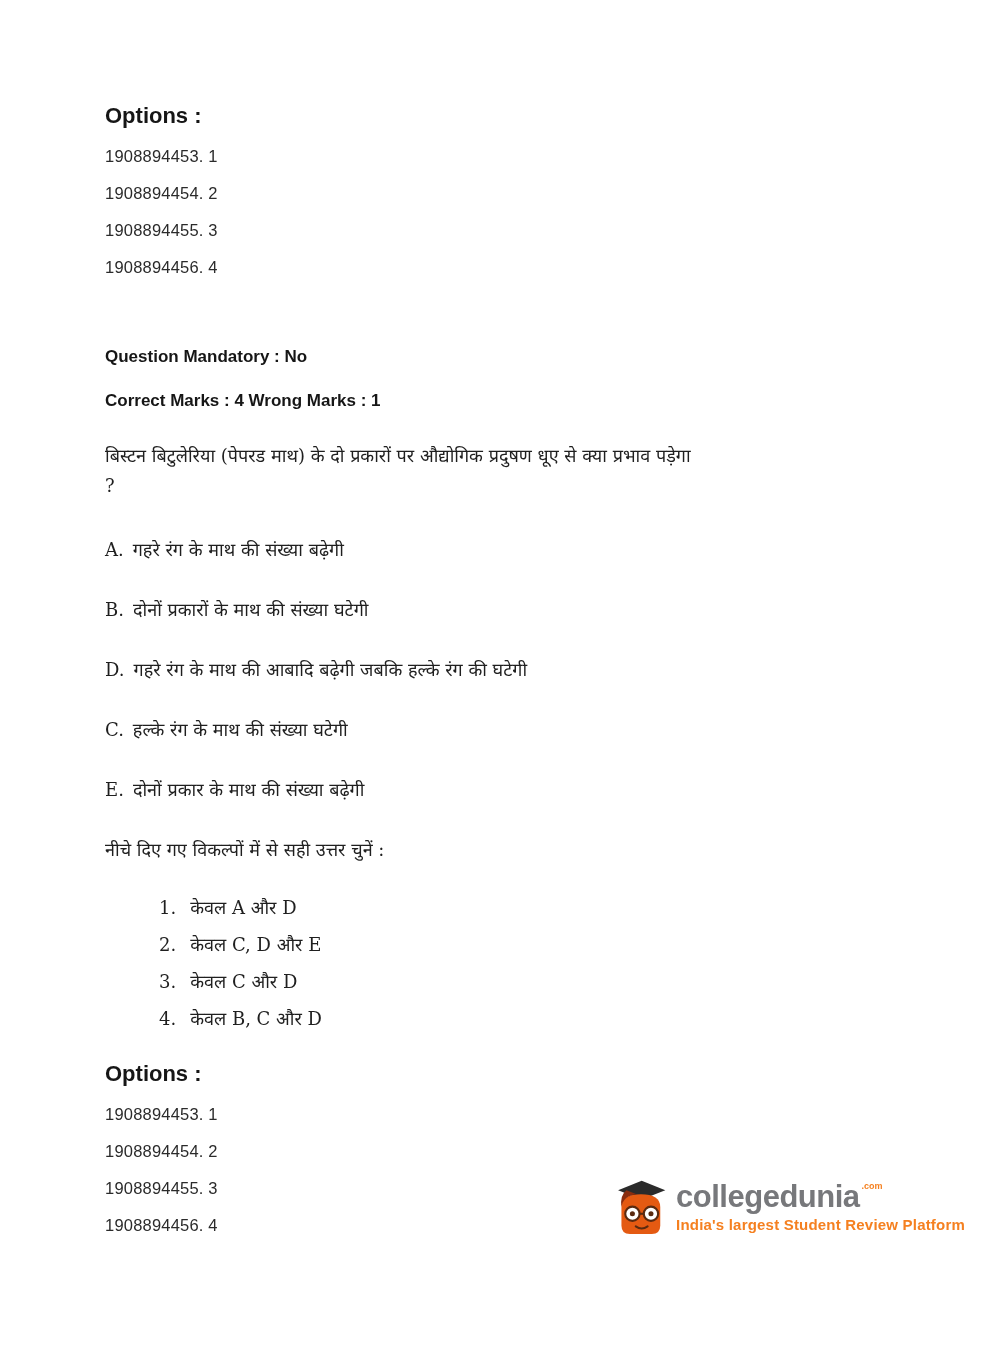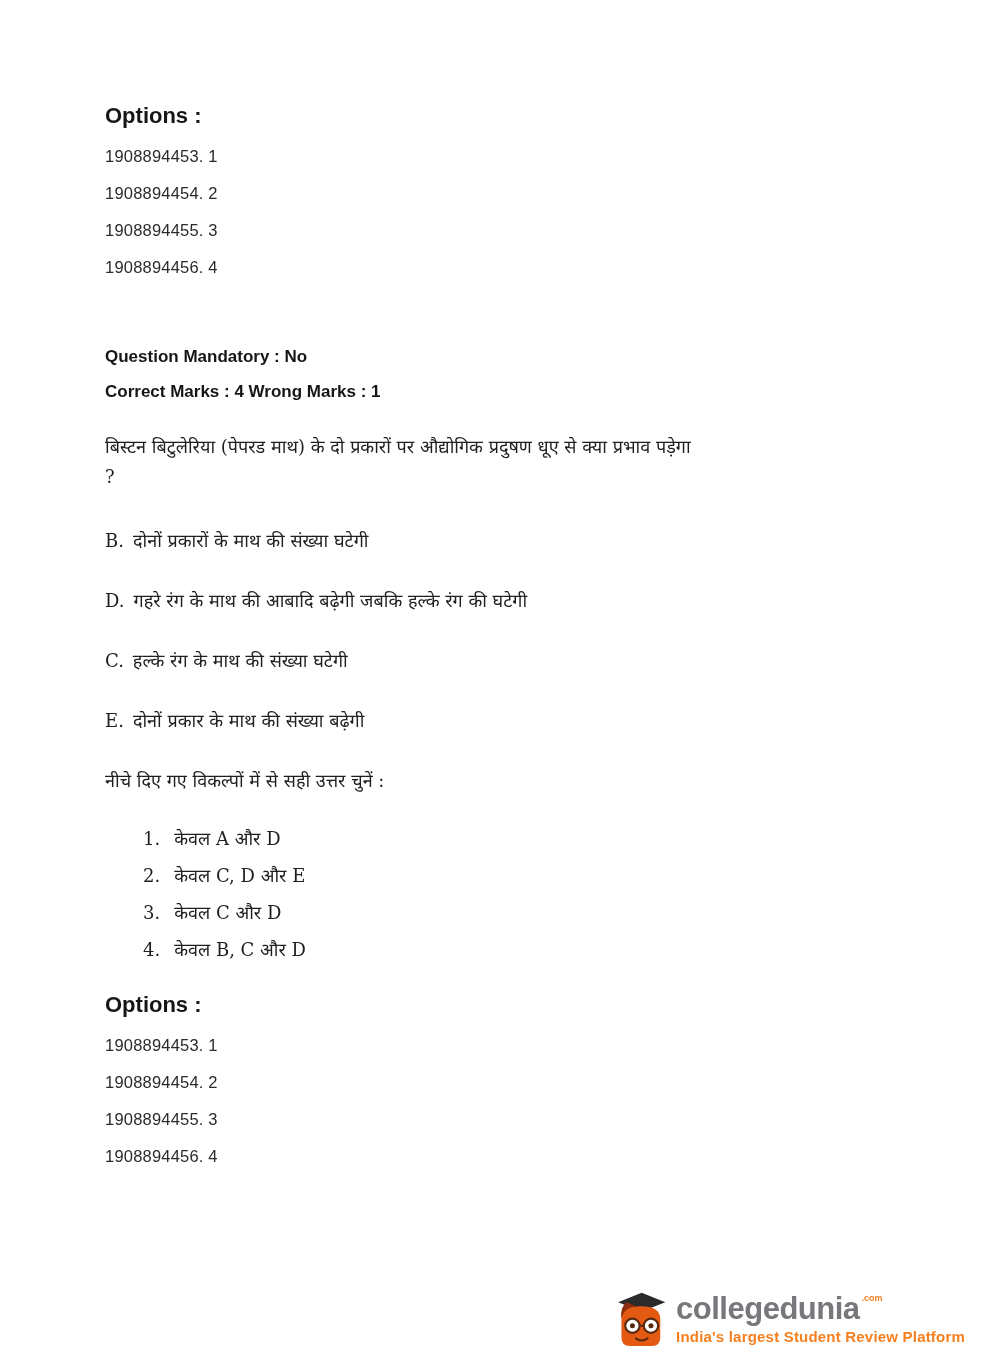--- a/index.html
+++ b/index.html
@@ -11,39 +11,39 @@
     color: #1d1d1d;
     position: relative;
     overflow: hidden;
   }
   .content { padding: 103px 60px 0 105px; }
 
   .opt-label { font-weight: 700; font-size: 22px; color: #161616; }
   .opt-line  { font-size: 16.5px; color: #2b2b2b; margin-top: 18px; letter-spacing: 0.2px; }
 
   .q-header  { margin-top: 64px; font-weight: 700; font-size: 17px; line-height: 32px; color: #161616; }
-  .q-marks   { margin-top: 9px;  font-weight: 700; font-size: 17px; color: #161616; }
+  .q-marks   { margin-top: 18px;  font-weight: 700; font-size: 17px; color: #161616; }
 
   .hindi { font-family: "DejaVu Serif", serif; font-size: 18px; color: #1f1f1f; }
   .q-body { margin-top: 30px; line-height: 30px; }
 
   .choice { margin-top: 36px; }
   .choice .lbl { margin-right: 9px; }
 
   .instruction { margin-top: 36px; }
 
-  .numbered { margin-top: 13px; margin-left: 38px; }
+  .numbered { margin-top: 13px; margin-left: 54px; }
   .numbered.first { margin-top: 34px; }
   .numbered .num { margin-right: 14px; }
 
   .bottom-block { margin-top: 31px; }
 
   .brand {
     position: absolute;
-    top: 1288px;
+    top: 1176px;
     right: 36px;
     display: flex;
     align-items: center;
     gap: 9px;
   }
   .mascot { display: inline-block; width: 54px; height: 62px; }
   .brand-text { display: flex; flex-direction: column; }
   .brand-name-row { display: flex; align-items: flex-start; }
   .brand-name {
     font-size: 31px;
@@ -84,20 +84,23 @@
     <div class="q-header">
       <div>Question Mandatory : No</div>
     </div>
     <div class="q-marks">Correct Marks : 4 Wrong Marks : 1</div>
 
     <div class="hindi q-body">
       <div>बिस्टन बिटुलेरिया (पेपरड माथ) के दो प्रकारों पर औद्योगिक प्रदुषण धूए से क्या प्रभाव पड़ेगा</div>
       <div>?</div>
     </div>
 
+    <div class="hindi choice">
+      <span class="lbl">A.</span><span>गहरे रंग के माथ की संख्या बढ़ेगी</span>
+    </div>
     <div class="hindi choice">
       <span class="lbl">B.</span><span>दोनों प्रकारों के माथ की संख्या घटेगी</span>
     </div>
     <div class="hindi choice">
       <span class="lbl">D.</span><span>गहरे रंग के माथ की आबादि बढ़ेगी जबकि हल्के रंग की घटेगी</span>
     </div>
     <div class="hindi choice">
       <span class="lbl">C.</span><span>हल्के रंग के माथ की संख्या घटेगी</span>
     </div>
     <div class="hindi choice">

